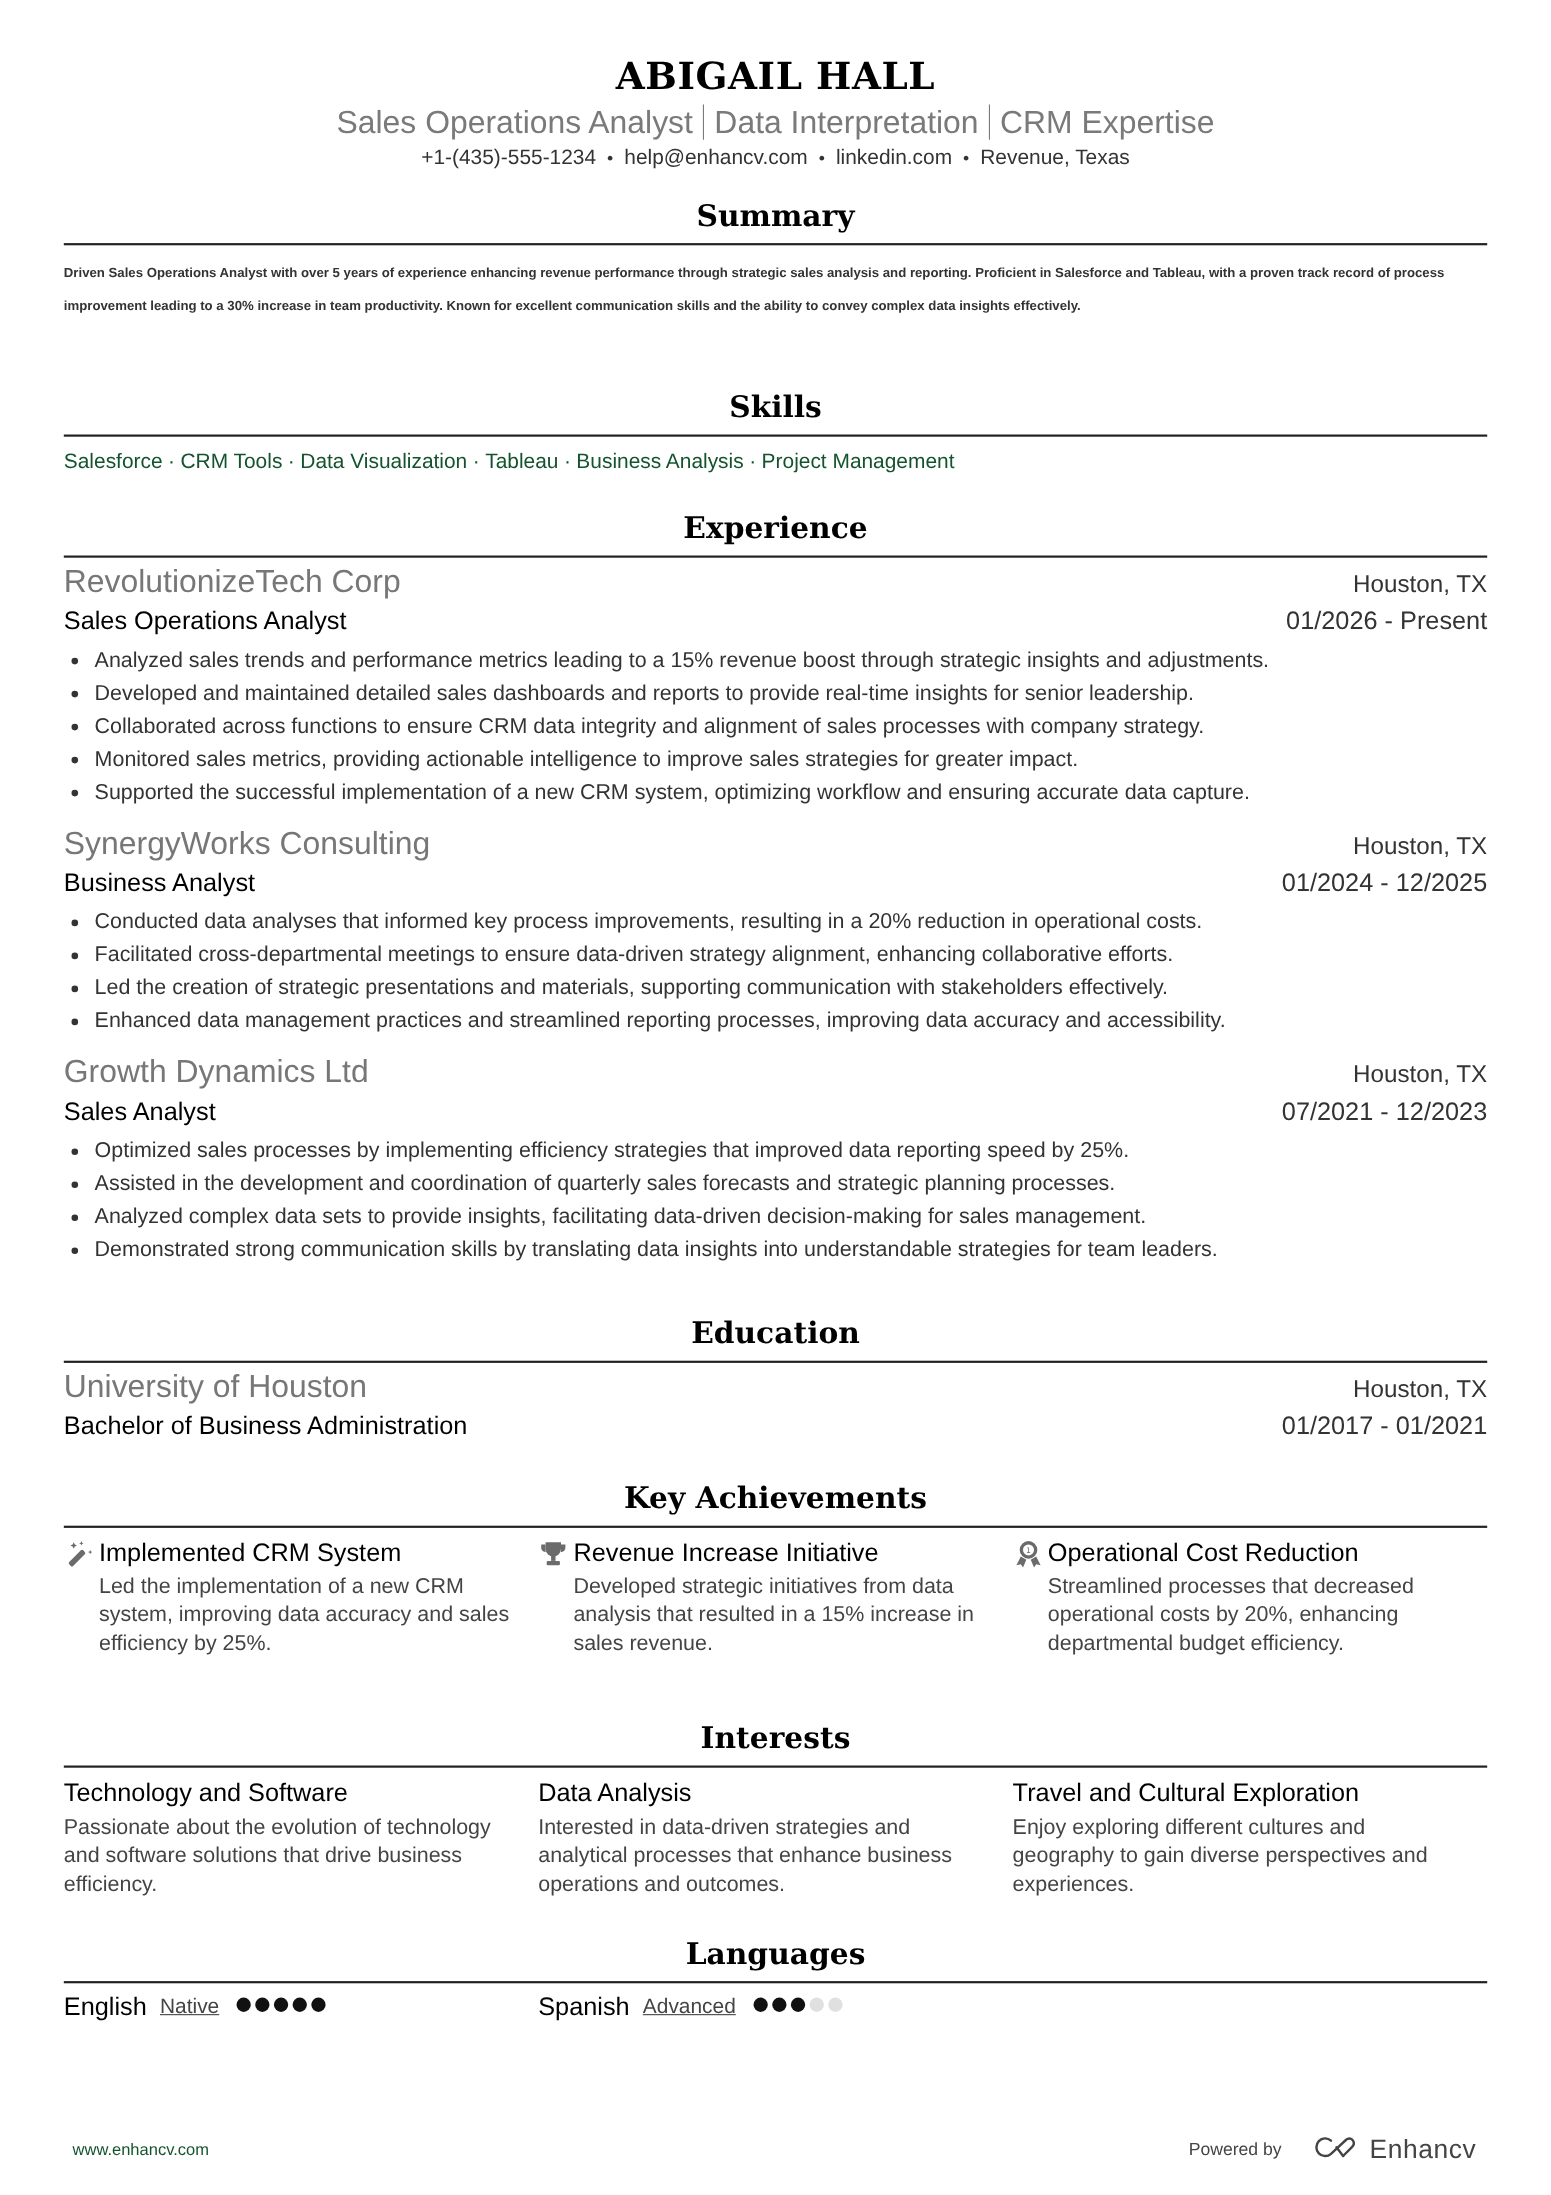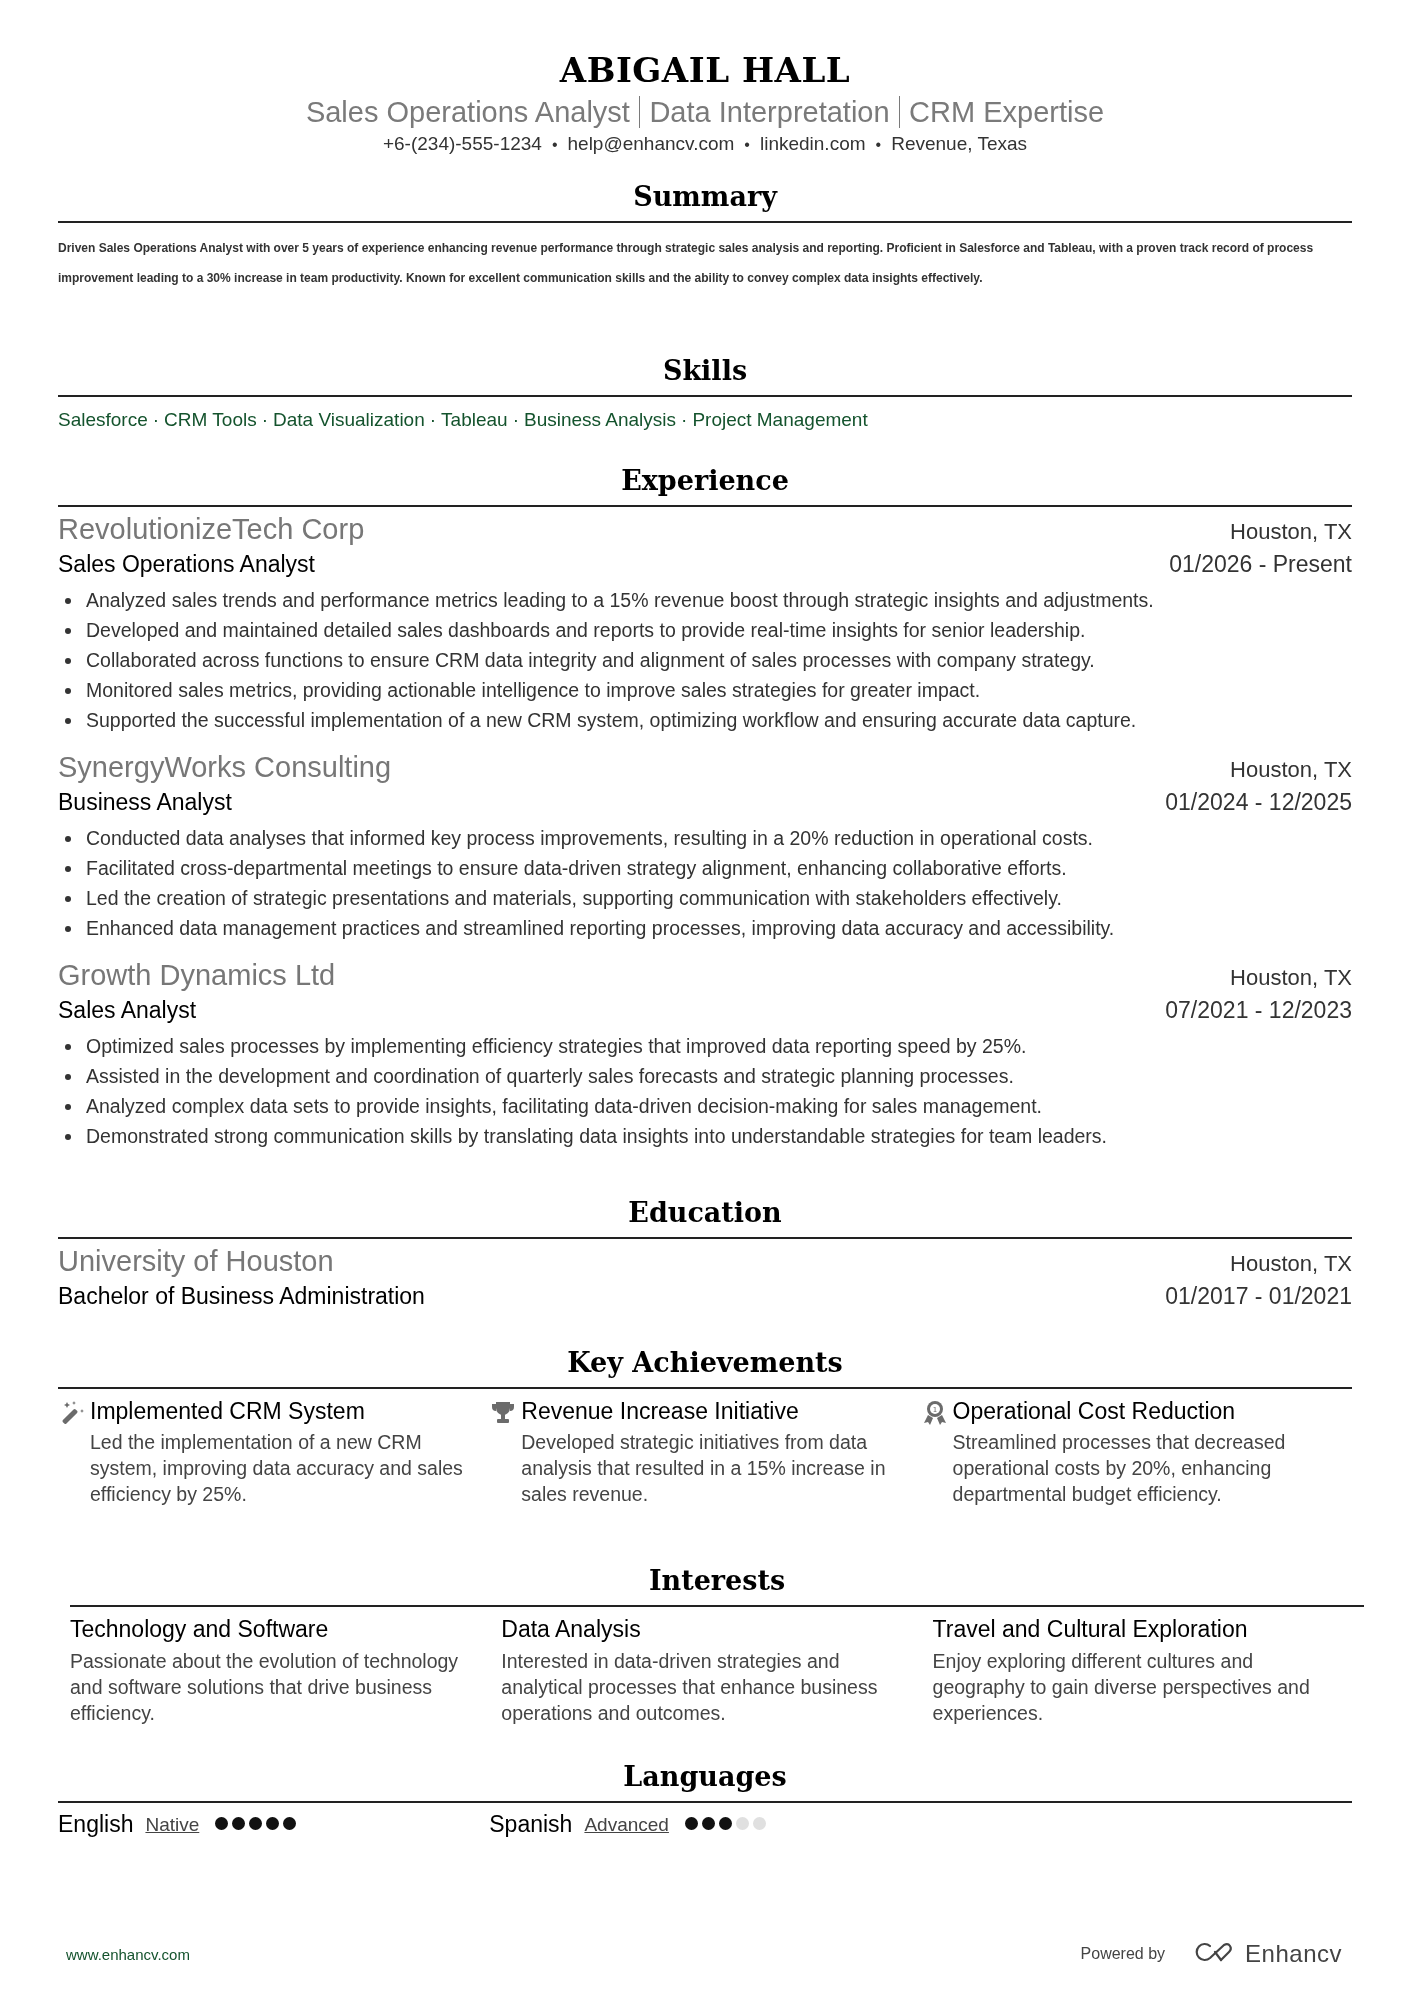--- a/index.html
+++ b/index.html
@@ -65,21 +65,21 @@
 <body>
 
 <div class="page">
 
   <div class="header">
     <h1 class="name">ABIGAIL HALL</h1>
     <div class="headline">
       <span>Sales Operations Analyst</span><span class="sep"></span><span>Data Interpretation</span><span class="sep"></span><span>CRM Expertise</span>
     </div>
     <div class="contacts">
-      <span>+6-(234)-555-1234</span><span class="dot">•</span><span>help@enhancv.com</span><span class="dot">•</span><span>linkedin.com</span><span class="dot">•</span><span>Revenue, Texas</span>
+      <span>+1-(435)-555-1234</span><span class="dot">•</span><span>help@enhancv.com</span><span class="dot">•</span><span>linkedin.com</span><span class="dot">•</span><span>Revenue, Texas</span>
     </div>
   </div>
 
   <div style="position:absolute; top:180px; left:0; width:1294px;">
     <h2 class="section-title">Summary</h2>
     <div class="rule"></div>
     <p class="summary-text">Driven Sales Operations Analyst with over 5 years of experience enhancing revenue performance through strategic sales analysis and reporting. Proficient in Salesforce and Tableau, with a proven track record of process improvement leading to a 30% increase in team productivity. Known for excellent communication skills and the ability to convey complex data insights effectively.</p>
   </div>
 
   <div style="position:absolute; top:354px; left:0; width:1294px;">
@@ -202,21 +202,21 @@
             </svg>
         </div>
         <div>
           <div class="ach-title">Operational Cost Reduction</div>
           <div class="ach-desc">Streamlined processes that decreased operational costs by 20%, enhancing departmental budget efficiency.</div>
         </div>
       </div>
     </div>
   </div>
 
-  <div style="position:absolute; top:1564px; left:12px; width:1294px;">
+  <div style="position:absolute; top:1564px; left:0; width:1294px;">
     <h2 class="section-title">Interests</h2>
     <div class="rule" style="margin-bottom:6px;"></div>
     <div class="interests">
       <div class="int">
         <div class="int-title">Technology and Software</div>
         <div class="int-desc">Passionate about the evolution of technology and software solutions that drive business efficiency.</div>
       </div>
       <div class="int">
         <div class="int-title">Data Analysis</div>
         <div class="int-desc">Interested in data-driven strategies and analytical processes that enhance business operations and outcomes.</div>

